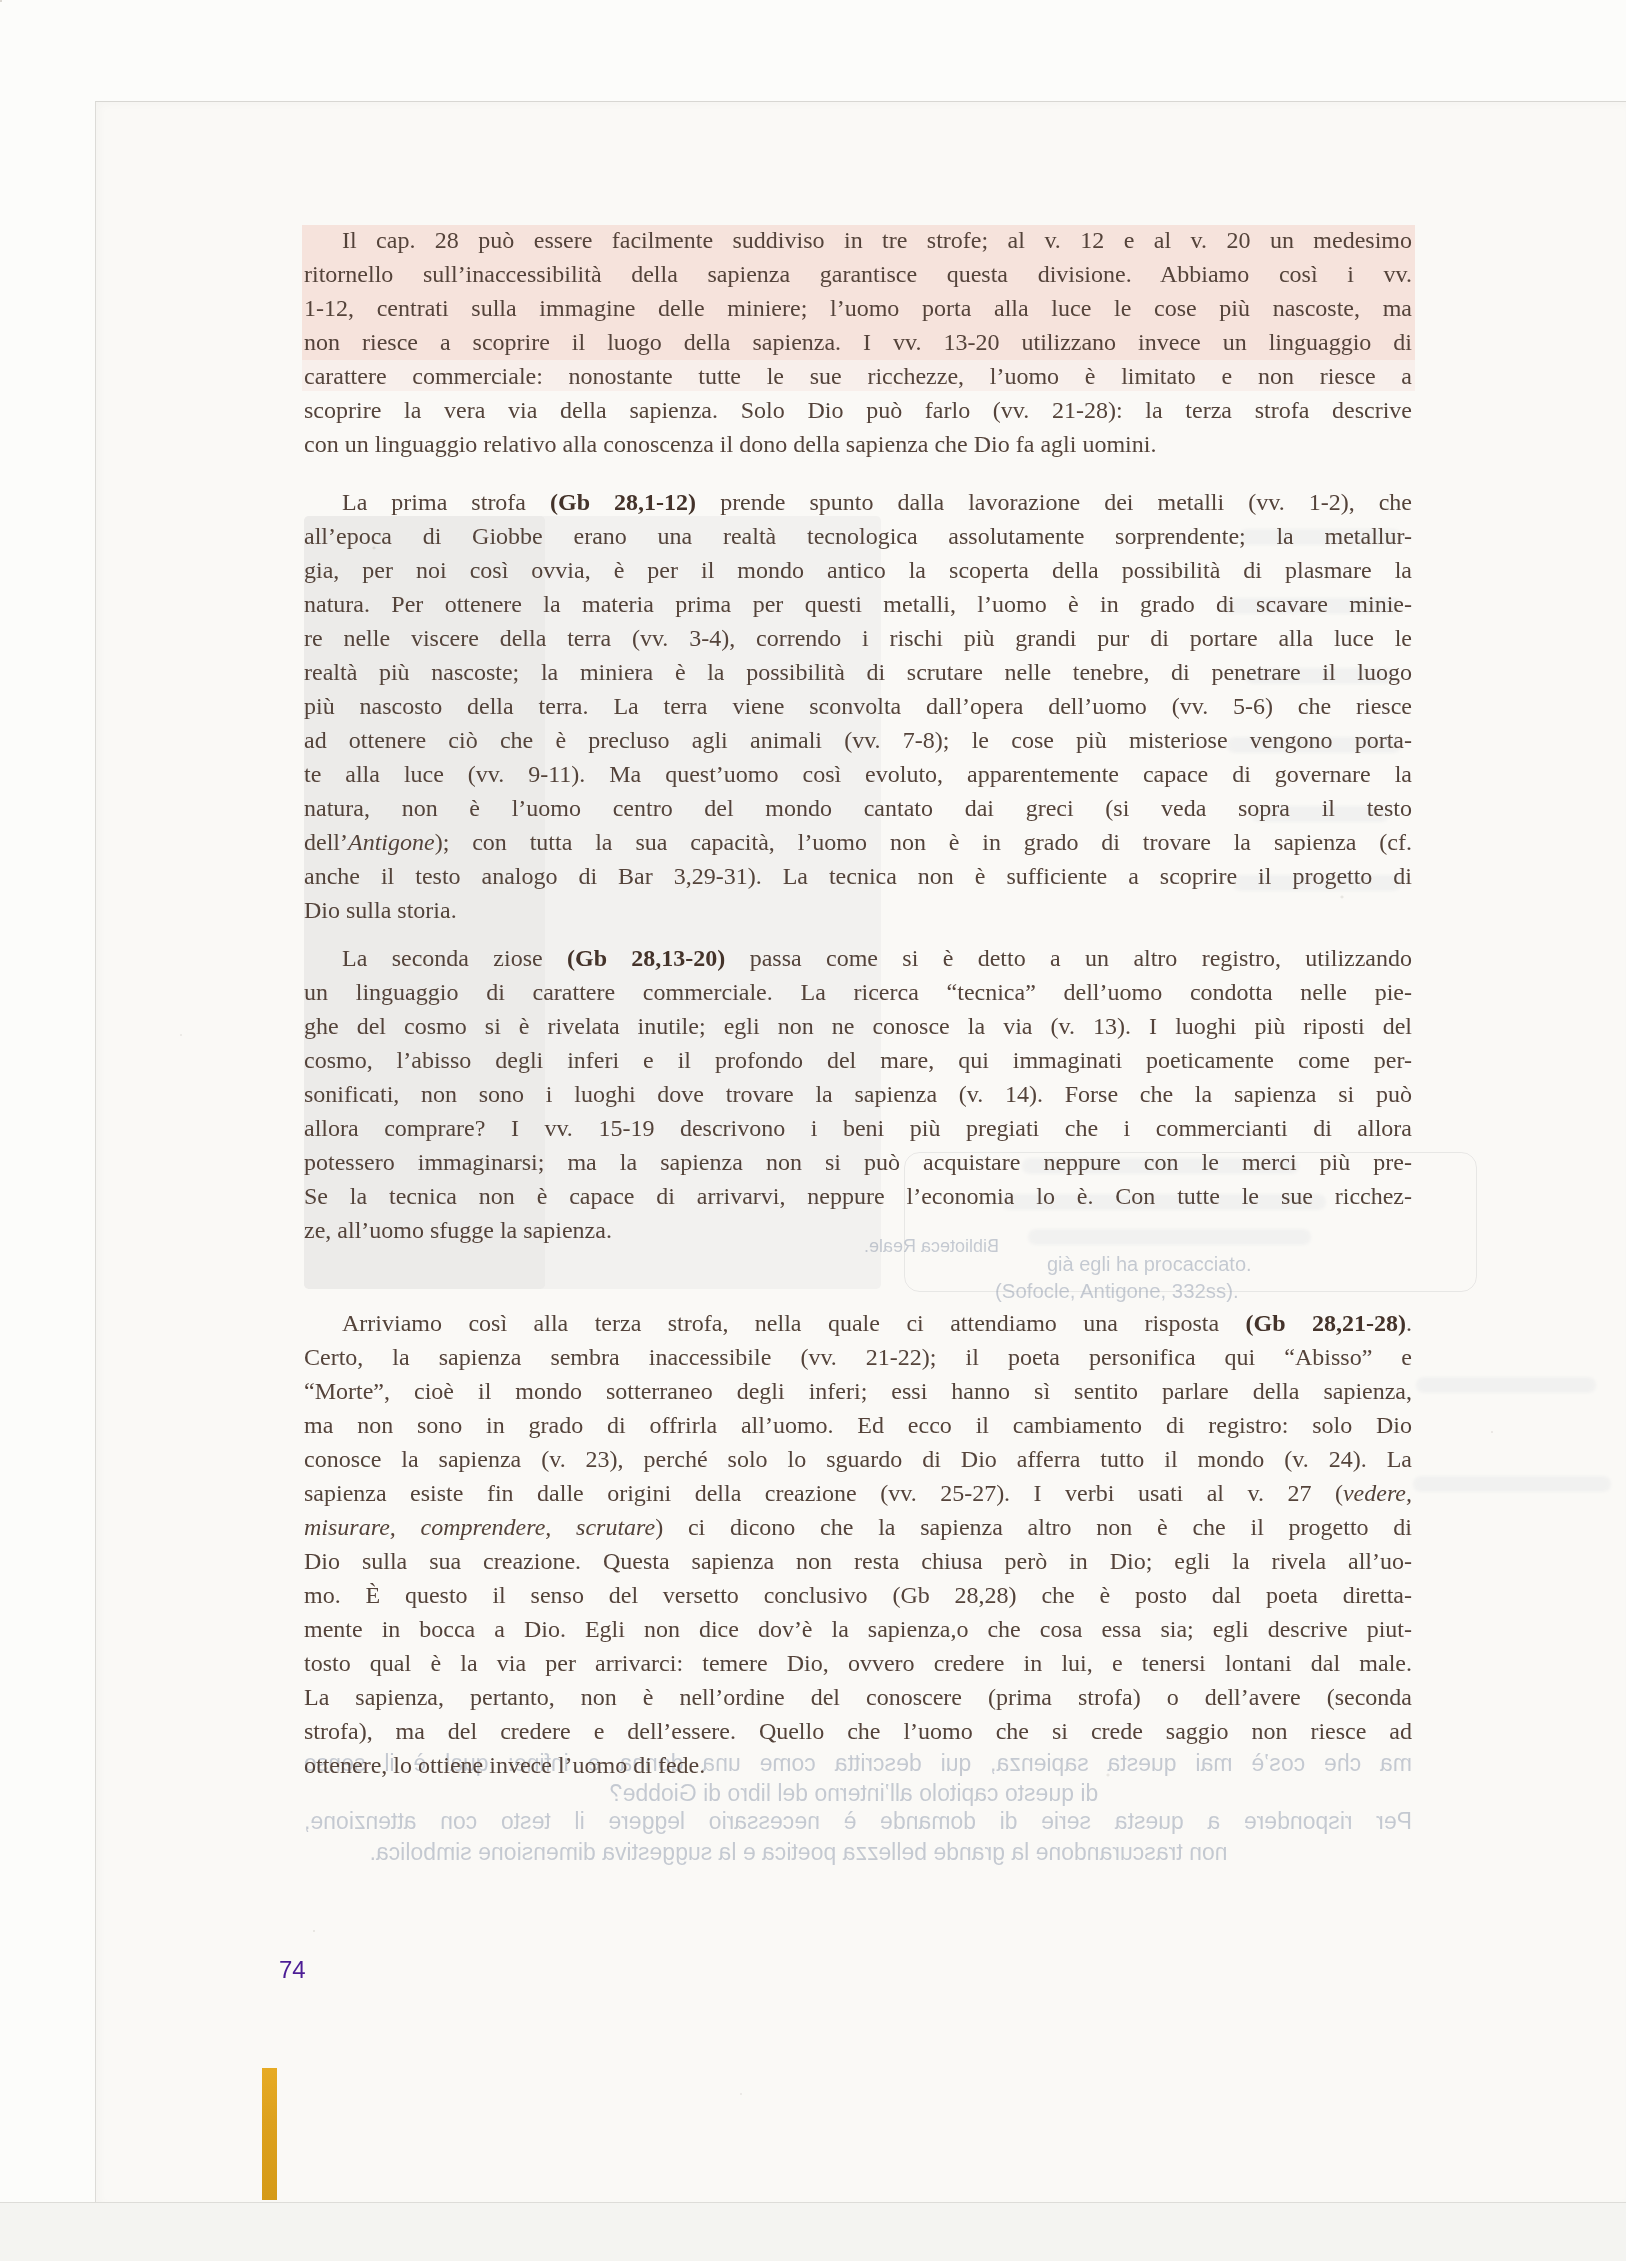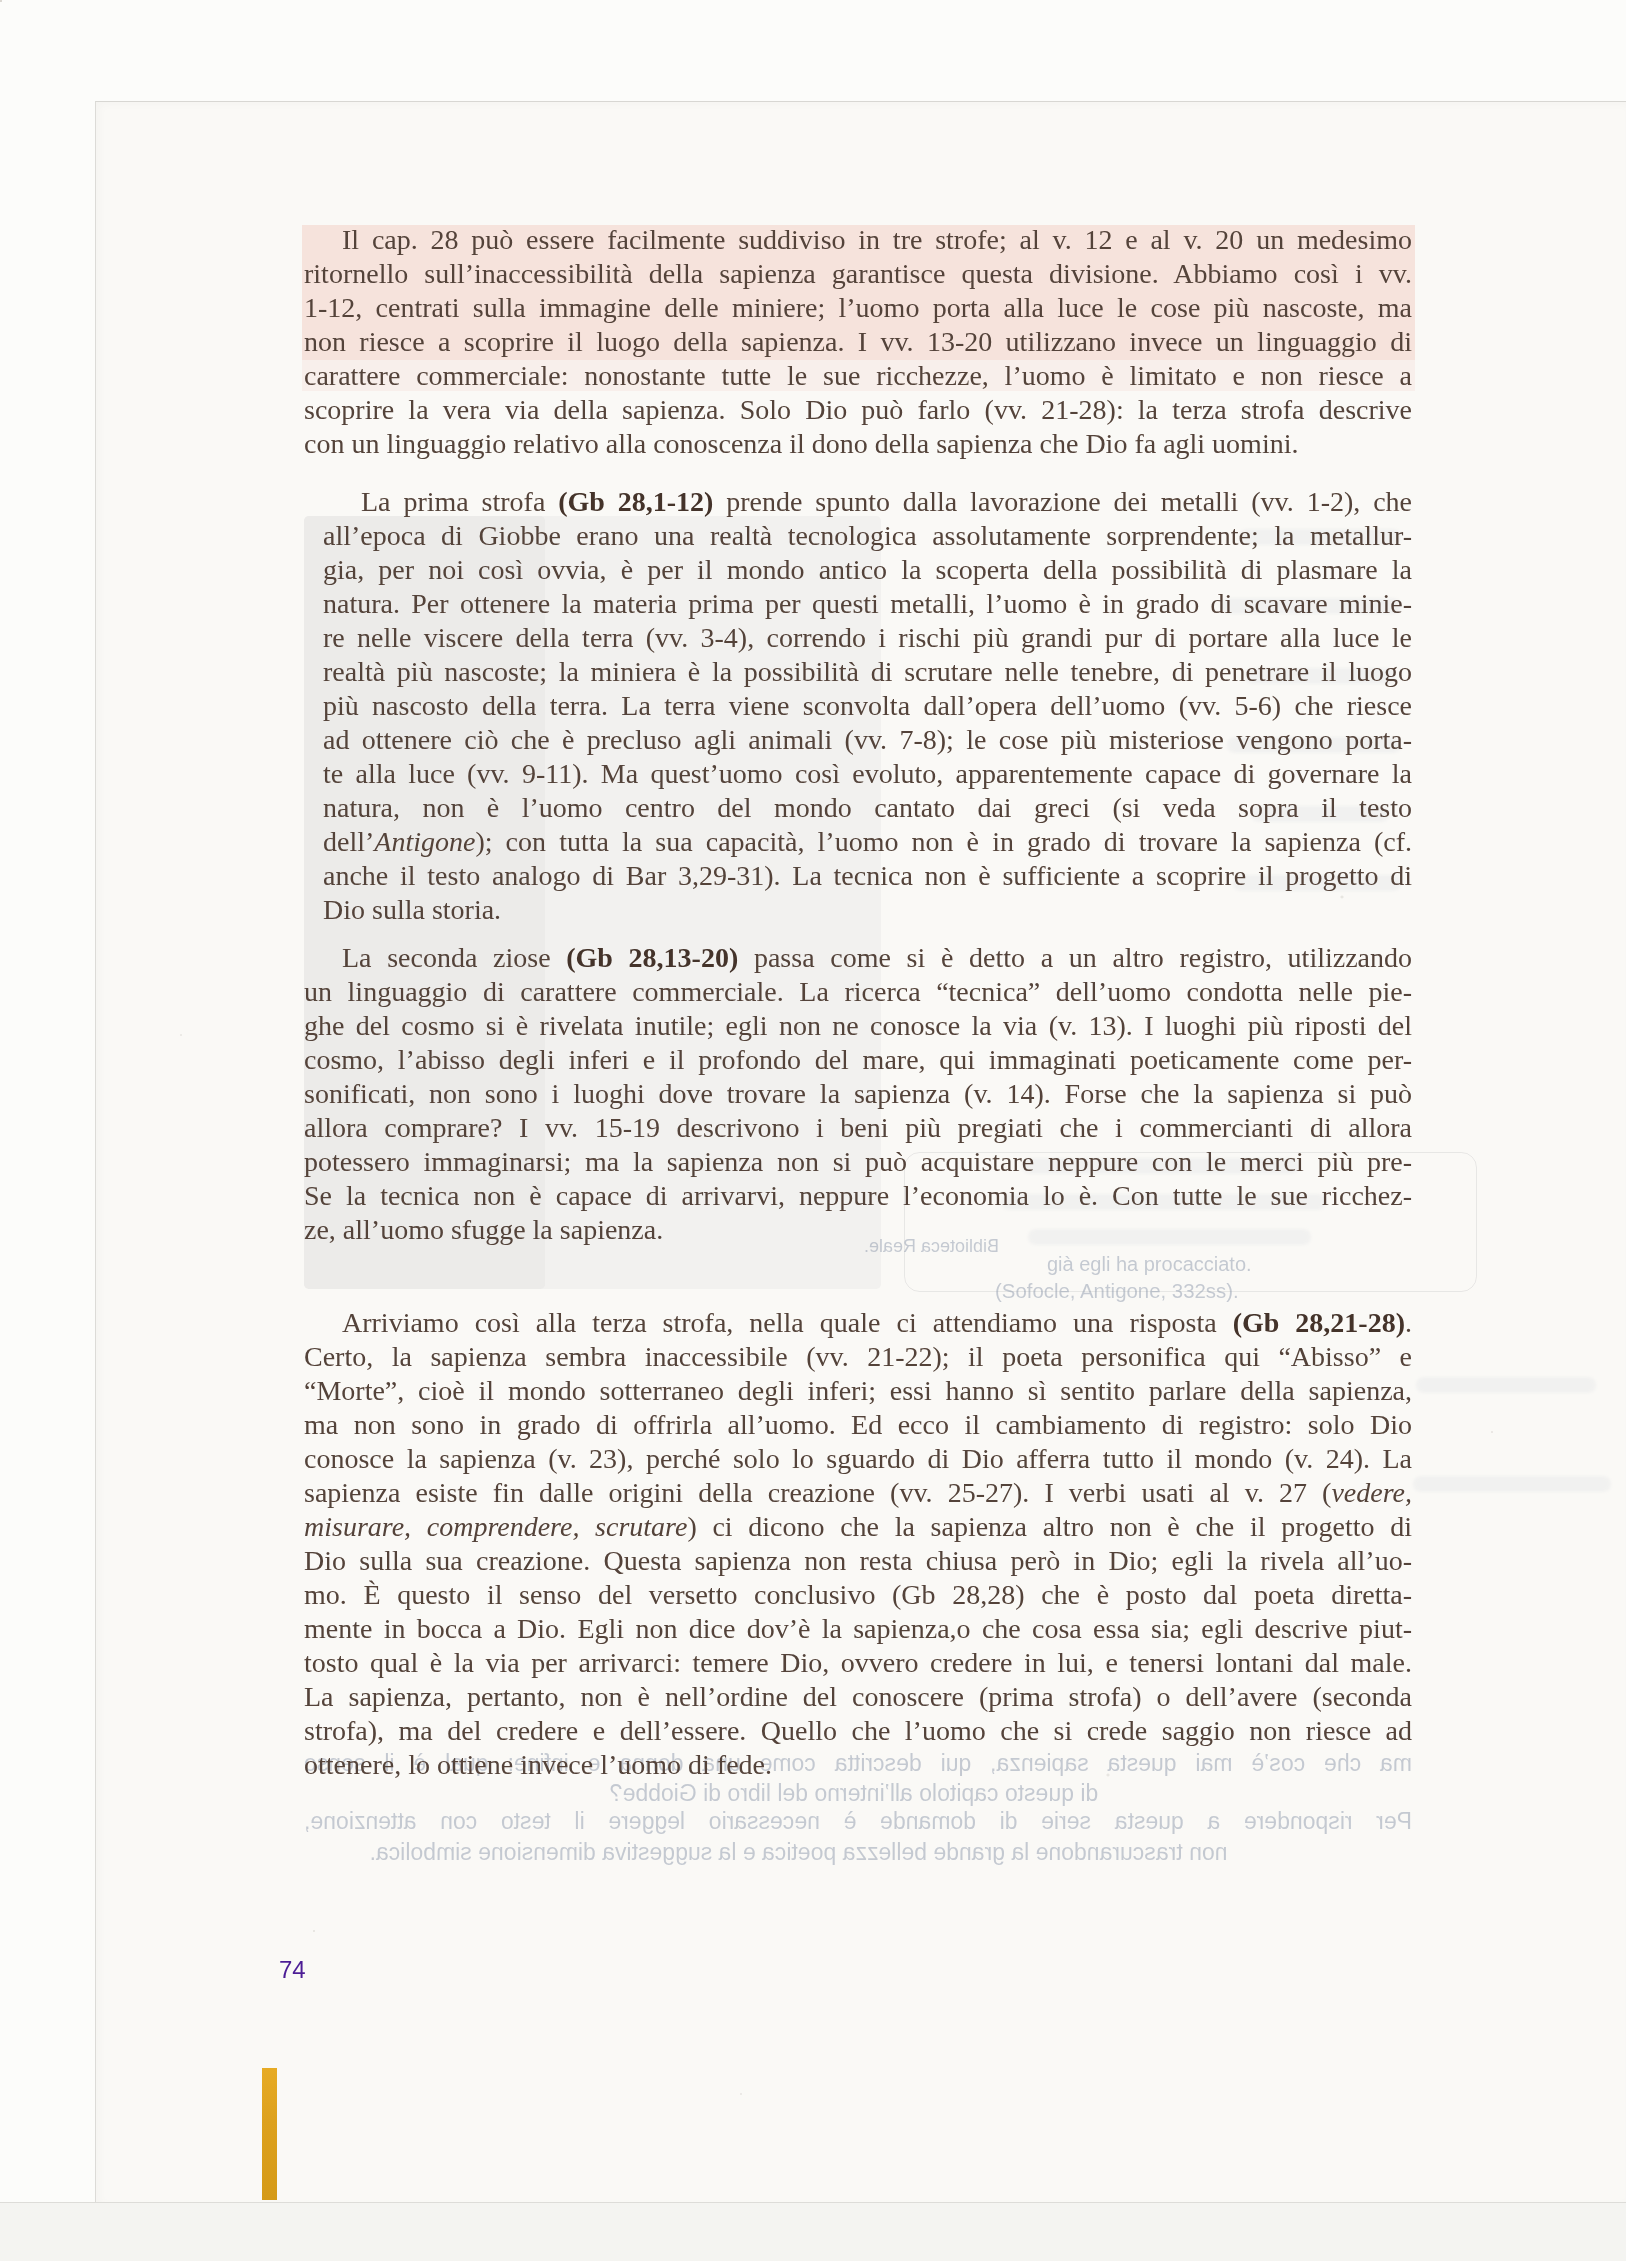--- a/index.html
+++ b/index.html
@@ -24,21 +24,21 @@
   .wash { position:absolute; border-radius:4.8px; }
   .ghost-box-outline {
     position:absolute; left:904px; top:1152px; width:573px; height:140px;
     border:1.2px solid rgba(125,128,135,0.15); border-radius:15.6px;
   }
   
   .hl { position:absolute; left:302px; width:1113px; }
   
   .para { position:absolute; left:304px; width:1108px; z-index:3; }
   .line {
-    height:34px; line-height:34px; font-size:28px;
+    height:34px; line-height:34px; font-size:24px;
     color:var(--text-color,#54433a);
     text-align:justify; text-align-last:justify;
   }
   .line.pl { text-align-last:left; }
   .line.first { text-indent:38px; }
   .line .b { font-weight:bold; color:var(--bold-color,#44332a); }
   .line .i { font-style:italic; }
   
   .ghost {
     position:absolute; font-family:"Liberation Sans","DejaVu Sans",sans-serif;
@@ -89,21 +89,21 @@
   <div id="text-root">
       <div class="para" style="top: 223px;">
         <div class="line first"><span>Il cap. 28 può essere facilmente suddiviso in tre strofe; al v. 12 e al v. 20 un medesimo</span></div>
         <div class="line"><span>ritornello sull’inaccessibilità della sapienza garantisce questa divisione. Abbiamo così i vv.</span></div>
         <div class="line"><span>1-12, centrati sulla immagine delle miniere; l’uomo porta alla luce le cose più nascoste, ma</span></div>
         <div class="line"><span>non riesce a scoprire il luogo della sapienza. I vv. 13-20 utilizzano invece un linguaggio di</span></div>
         <div class="line"><span>carattere commerciale: nonostante tutte le sue ricchezze, l’uomo è limitato e non riesce a</span></div>
         <div class="line"><span>scoprire la vera via della sapienza. Solo Dio può farlo (vv. 21-28): la terza strofa descrive</span></div>
         <div class="line pl"><span>con un linguaggio relativo alla conoscenza il dono della sapienza che Dio fa agli uomini.</span></div>
       </div>
-      <div class="para" style="top: 485px; padding-left: 19px;">
+      <div class="para" style="top: 485px;">
         <div class="line first"><span>La prima strofa </span><span class="b">(Gb 28,1-12)</span><span> prende spunto dalla lavorazione dei metalli (vv. 1-2), che</span></div>
         <div class="line"><span>all’epoca di Giobbe erano una realtà tecnologica assolutamente sorprendente; la metallur-</span></div>
         <div class="line"><span>gia, per noi così ovvia, è per il mondo antico la scoperta della possibilità di plasmare la</span></div>
         <div class="line"><span>natura. Per ottenere la materia prima per questi metalli, l’uomo è in grado di scavare minie-</span></div>
         <div class="line"><span>re nelle viscere della terra (vv. 3-4), correndo i rischi più grandi pur di portare alla luce le</span></div>
         <div class="line"><span>realtà più nascoste; la miniera è la possibilità di scrutare nelle tenebre, di penetrare il luogo</span></div>
         <div class="line"><span>più nascosto della terra. La terra viene sconvolta dall’opera dell’uomo (vv. 5-6) che riesce</span></div>
         <div class="line"><span>ad ottenere ciò che è precluso agli animali (vv. 7-8); le cose più misteriose vengono porta-</span></div>
         <div class="line"><span>te alla luce (vv. 9-11). Ma quest’uomo così evoluto, apparentemente capace di governare la</span></div>
         <div class="line"><span>natura, non è l’uomo centro del mondo cantato dai greci (si veda sopra il testo</span></div>

